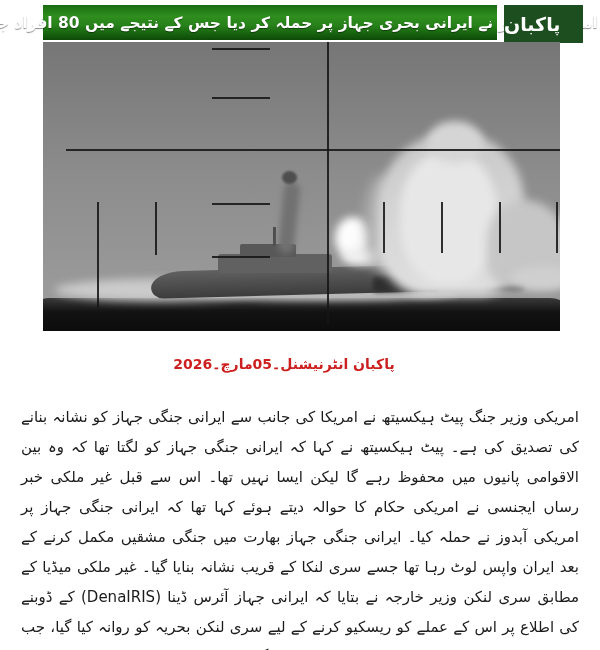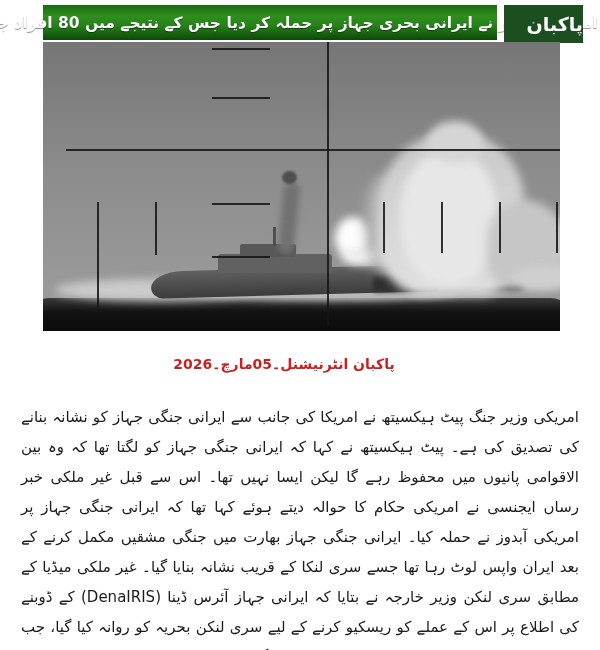--- a/index.html
+++ b/index.html
@@ -12,21 +12,21 @@
     background:linear-gradient(180deg,#1a6b10 0%,#2f8e1e 32%,#27821a 58%,#0c4a07 100%);
     display:flex; align-items:center; justify-content:center;
     direction:rtl;
   }
   .headline-strip span {
     color:#ffffff; font-size:15.5px; font-weight:bold; white-space:nowrap;
     text-shadow:0 1px 1px rgba(0,0,0,.45);
   }
   .logo-block {
     position:absolute; left:504px; top:5px; width:79px; height:38px;
-    background:#1d4e1f; display:flex; align-items:center; justify-content:flex-end;
+    background:#1d4e1f; display:flex; align-items:center; justify-content:flex-start;
     cursor:pointer;
   }
   .logo-block span { color:#ffffff; font-size:19px; font-weight:bold; }
 
   
   .photo {
     position:absolute; left:43px; top:42px; width:517px; height:289px;
     background:linear-gradient(180deg,#767676 0%,#8c8c8c 45%,#9a9a9a 86%,#9c9c9c 100%);
     overflow:hidden;
   }

